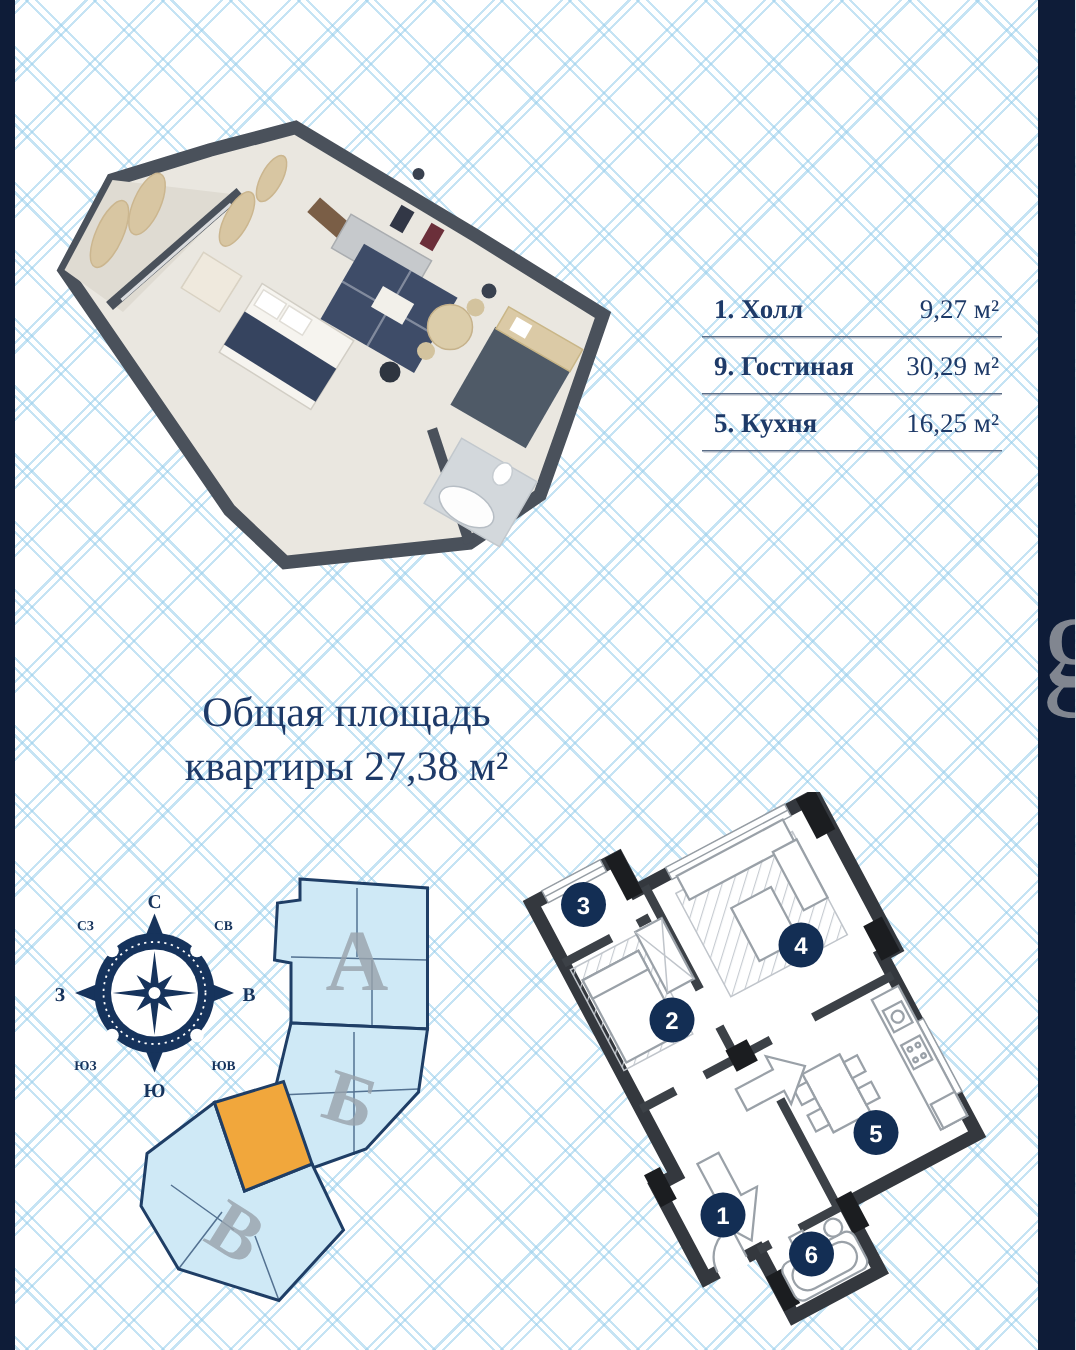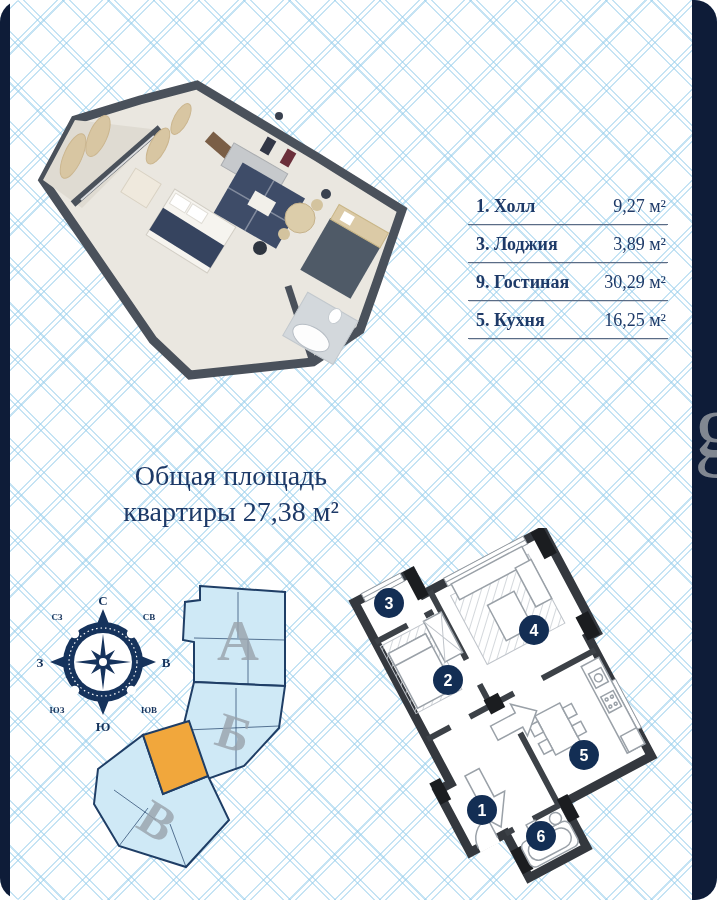--- a/index.html
+++ b/index.html
@@ -5,21 +5,20 @@
   html,body{margin:0;padding:0;}
   .page{
     position:relative;
     width:717px;height:900px;
     overflow:hidden;
     font-family:"Liberation Serif","DejaVu Serif",serif;
     background:
       repeating-linear-gradient(45deg, rgba(150,205,235,0) 0 8px, rgba(150,205,235,.55) 8px 9.5px, rgba(150,205,235,0) 9.5px 12.5px, rgba(150,205,235,.55) 12.5px 14px, rgba(150,205,235,0) 14px 32px),
       repeating-linear-gradient(135deg, rgba(150,205,235,0) 0 8px, rgba(150,205,235,.55) 8px 9.5px, rgba(150,205,235,0) 9.5px 12.5px, rgba(150,205,235,.55) 12.5px 14px, rgba(150,205,235,0) 14px 32px),
       #ffffff;
-    border-radius: 22px;
   }
   .side-bar{position:absolute;top:0;height:900px;background:#0e1c38;z-index:5;}
   .side-bar.left{left:0;width:10px;}
   .side-bar.right{right:0;width:25px;overflow:hidden;}
   .wm{
     position:absolute;top:378px;left:2px;
     font-family:"Liberation Serif",serif;
     font-size:96px;line-height:1;color:#8e939b;opacity:.9;
   }
   .room-list{position:absolute;left:468px;top:196px;width:200px;z-index:2;}
@@ -108,24 +107,20 @@
     <ellipse cx="132" cy="72" rx="8" ry="20" fill="#d8c6a2" stroke="#cbb68f" transform="rotate(28 132 72)"></ellipse>
     <ellipse cx="155" cy="45" rx="7" ry="17" fill="#d8c6a2" stroke="#cbb68f" transform="rotate(28 155 45)"></ellipse>
     <circle cx="300" cy="120" r="5" fill="#39414f"></circle>
     <circle cx="253" cy="42" r="4" fill="#39414f"></circle>
   </svg>
 
   <div class="room-list">
     <div class="room-row">
       <span>1. Холл</span>
       <span class="val">9,27 м²</span>
-    </div>
-    <div class="room-row">
-      <span>3. Лоджия</span>
-      <span class="val">3,89 м²</span>
     </div>
     <div class="room-row">
       <span>9. Гостиная</span>
       <span class="val">30,29 м²</span>
     </div>
     <div class="room-row">
       <span>5. Кухня</span>
       <span class="val">16,25 м²</span>
     </div>
   </div>

